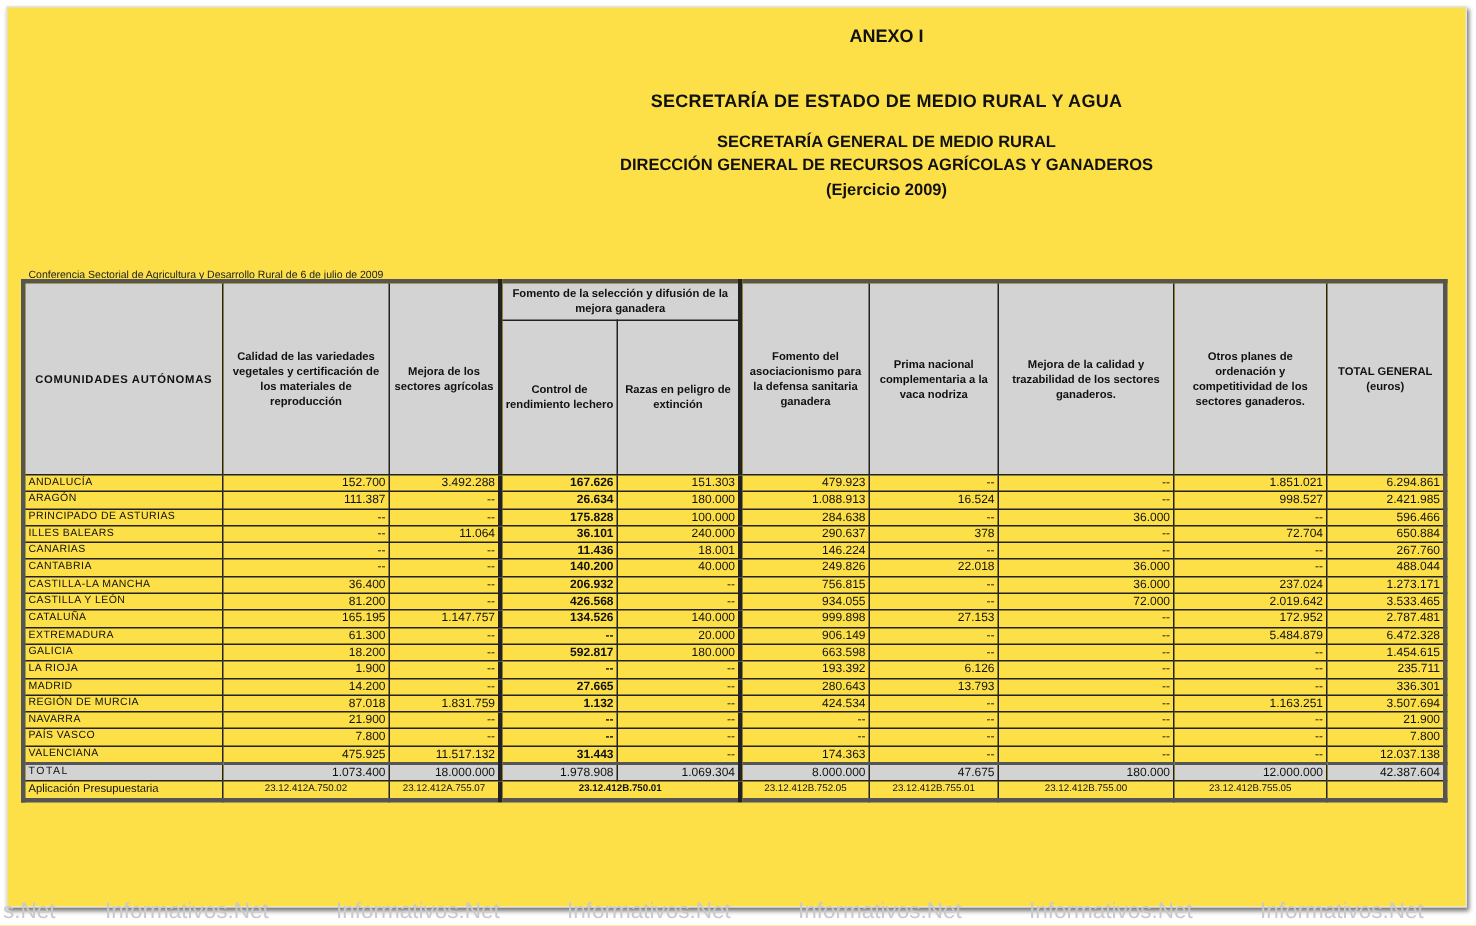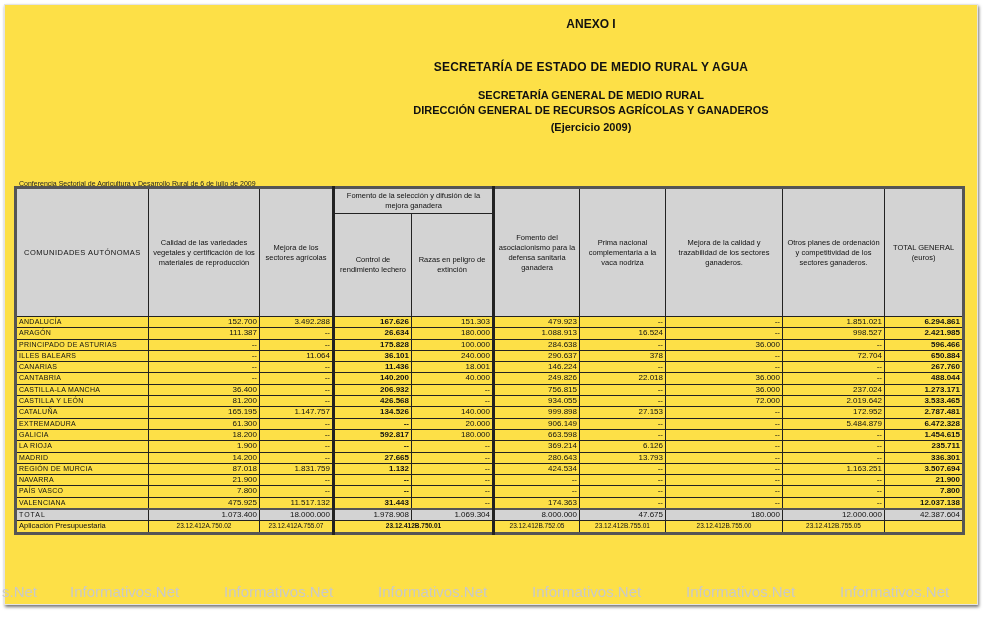--- a/index.html
+++ b/index.html
@@ -25,41 +25,41 @@
   .conf { position: absolute; left: 14px; top: 175px; font-size: 7px; color: #222; }
 
   table.grid {
     position: absolute; left: 14px; top: 186px; width: 948px;
     border-collapse: collapse; table-layout: fixed;
     border: 3px solid #555;
     font-size: 8px; color: #111;
   }
   table.grid td, table.grid th { border: 1px solid #222; padding: 0 2px; line-height: 10.3px; height: 10.3px; white-space: nowrap; overflow: hidden; }
   table.grid th {
-    background: #d3d3d3; font-weight: normal; text-align: center; white-space: normal;
+    background: #d3d3d3; font-weight: bold; text-align: center; white-space: normal;
     font-size: 7.5px; line-height: 10px; height: auto; padding: 2px;
   }
   th.grp { height: 22px; }
   th.tot { background: #c3c3c3; }
   th.ca { font-size: 6.5px; letter-spacing: 0.5px; }
   td.name { text-align: left; font-size: 7px; letter-spacing: 0.3px; }
   td.num { text-align: right; }
-  td.totcol { text-align: right; font-weight: bold; }
+  td.totcol { text-align: right; font-weight: normal; }
   tr.total td { background: #d3d3d3; font-weight: normal; border-top: 2px solid #555; }
   tr.total td.name { font-size: 7px; letter-spacing: 1px; }
   tr.apl td { font-size: 6.5px; text-align: center; }
   tr.apl td.name { text-align: left; font-size: 7.5px; letter-spacing: 0; }
   .thick-l { border-left: 3px solid #222 !important; font-weight: bold; }
   .thick-r { border-right: 3px solid #222 !important; }
 
   .watermark {
     position: absolute; top: 583px; left: 0; width: 984px; white-space: nowrap;
     font-size: 15px; color: #c9c9c9; font-family: "Liberation Sans", sans-serif;
   }
-  .watermark span { position: absolute; top: 0; }
+  .watermark span { position: absolute; top: 16px; }
 </style>
 </head>
 <body>
 
 <div class="page">
   <div class="h1 anexo" style="width:972px;left:100px">ANEXO I</div>
   <div class="h1 sec" style="width:972px;left:100px">SECRETARÍA DE ESTADO DE MEDIO RURAL Y AGUA</div>
   <div class="h1 sub sub1" style="width:972px;left:100px">SECRETARÍA GENERAL DE MEDIO RURAL</div>
   <div class="h1 sub sub2" style="width:972px;left:100px">DIRECCIÓN GENERAL DE RECURSOS AGRÍCOLAS Y GANADEROS</div>
   <div class="h1 sub sub3" style="width:972px;left:100px">(Ejercicio 2009)</div>
@@ -228,21 +228,21 @@
         <td class="num">--</td>
         <td class="num">--</td>
         <td class="totcol">1.454.615</td>
       </tr>
       <tr>
         <td class="name">LA RIOJA</td>
         <td class="num">1.900</td>
         <td class="num">--</td>
         <td class="num thick-l">--</td>
         <td class="num thick-r">--</td>
-        <td class="num">369.214</td>
+        <td class="num">193.392</td>
         <td class="num">6.126</td>
         <td class="num">--</td>
         <td class="num">--</td>
         <td class="totcol">235.711</td>
       </tr>
       <tr>
         <td class="name">MADRID</td>
         <td class="num">14.200</td>
         <td class="num">--</td>
         <td class="num thick-l">27.665</td>

